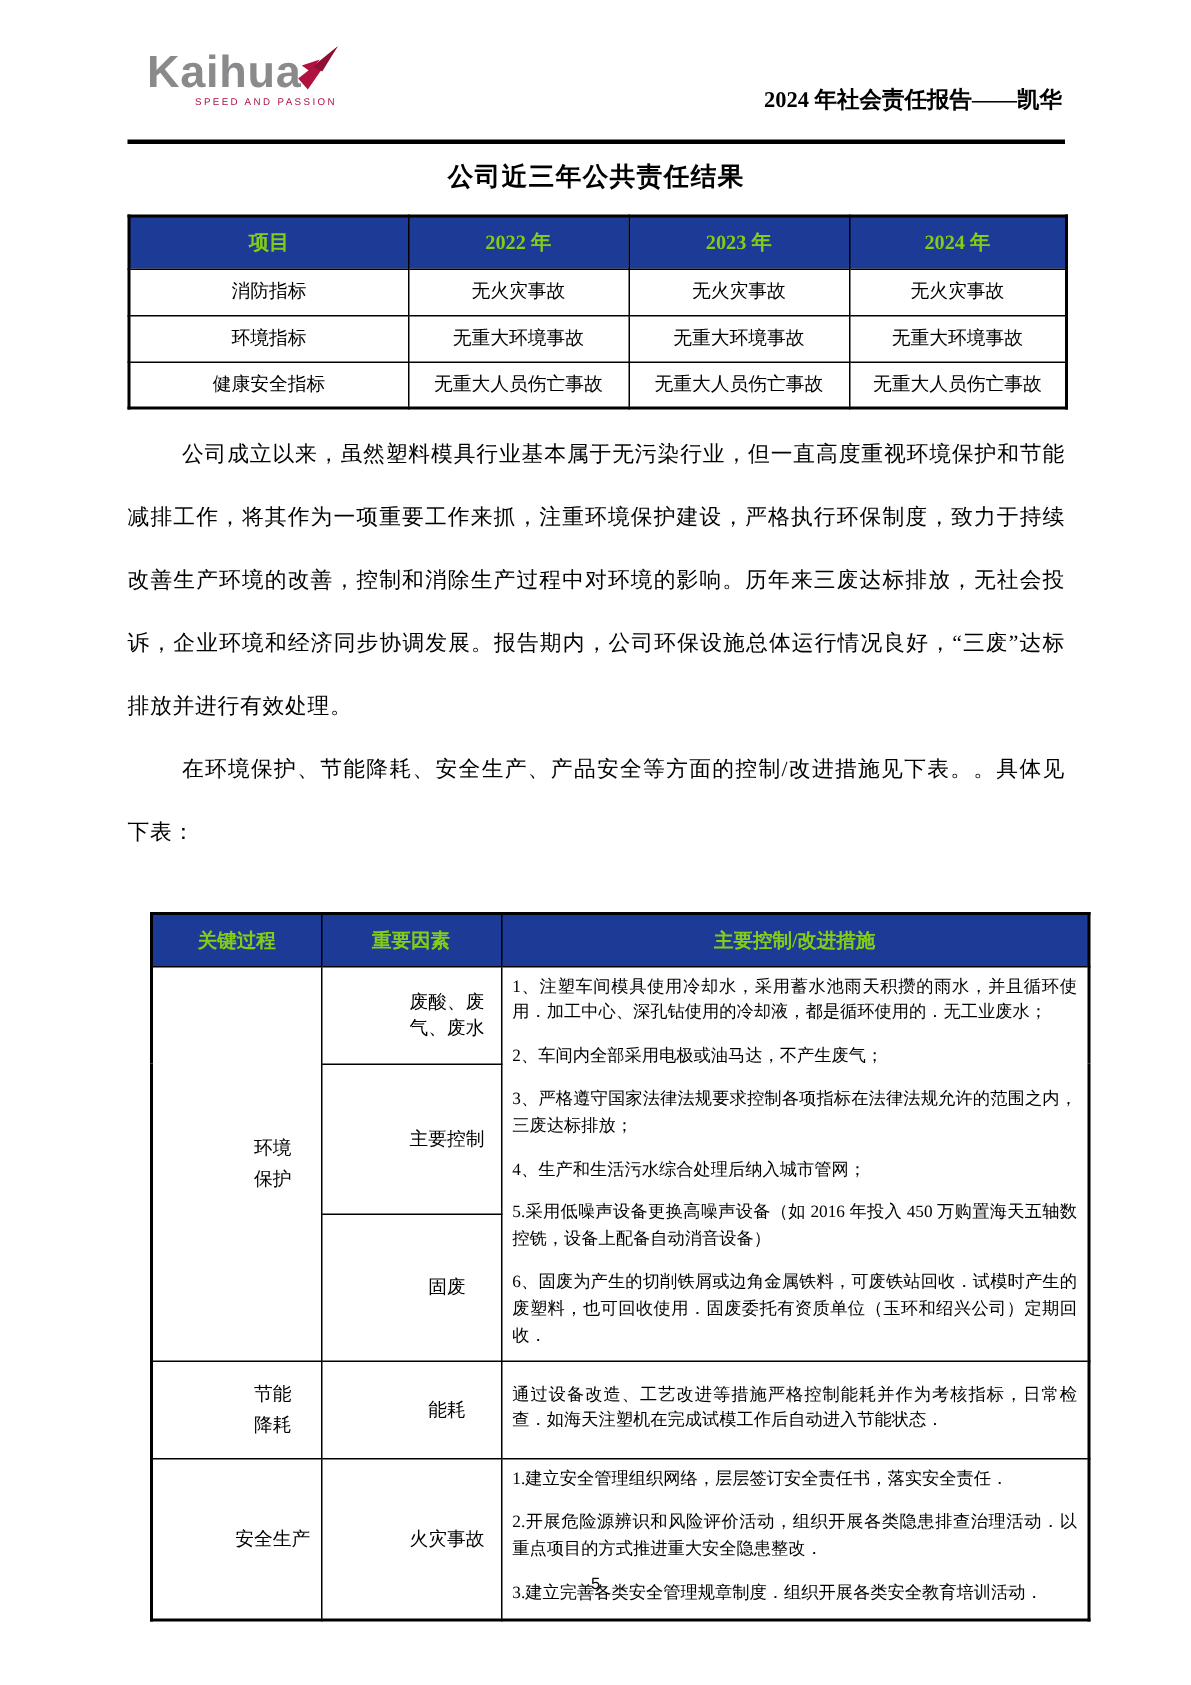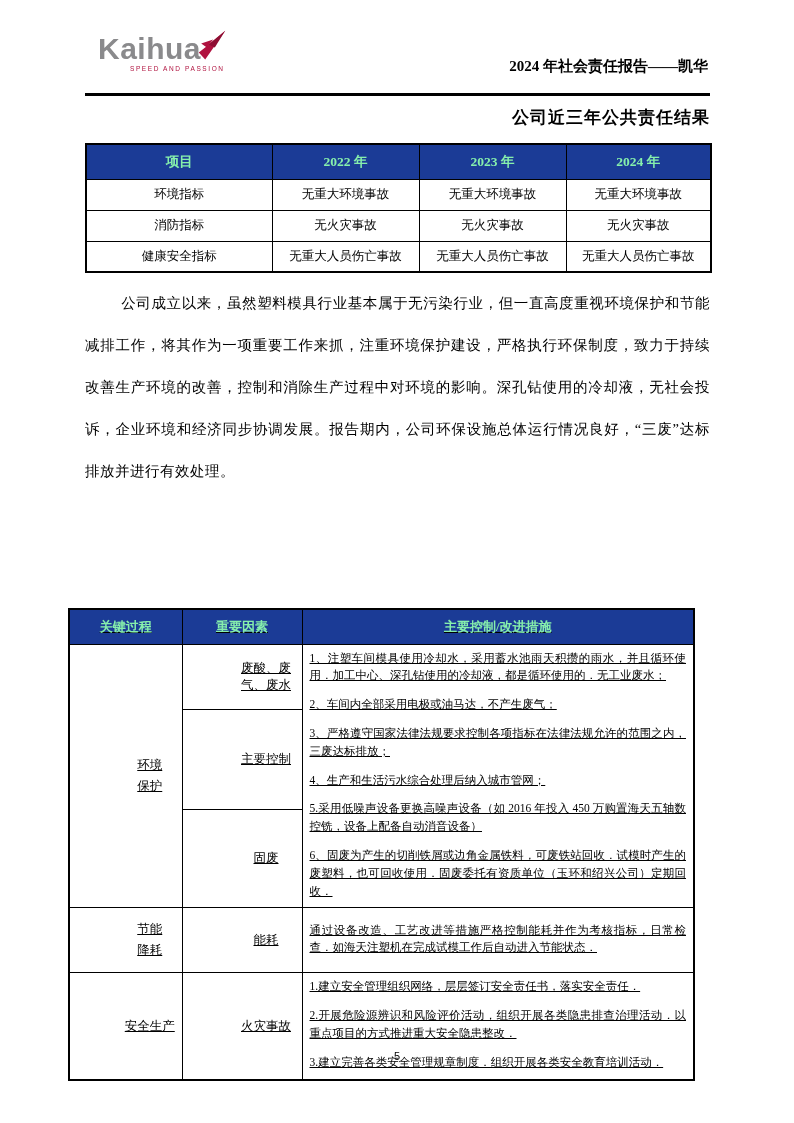--- a/index.html
+++ b/index.html
@@ -23,43 +23,43 @@
     font-size:6.5px; color:#b0123f; letter-spacing:1.6px; padding-left:32px; margin-top:1px;
   }
   .doc-title {
     position:absolute; right:86px; top:57px;
     font-size:15px; font-weight:bold;
   }
   .header-rule { position:absolute; left:85px; top:93px; width:625px; height:3px; background:#000; }
 
   
   .sec-title {
-    position:absolute; left:85px; width:625px; text-align:right;
+    position:absolute; left:85px; width:625px; text-align:center;
     font-size:17px; font-weight:bold; letter-spacing:1px;
   }
   #title1 { top:106px; }
   #title2 { top:566px; }
 
   
   table { border-collapse:collapse; table-layout:fixed; width:625px; }
   table, td, th { border:1px solid #000; }
   .outer { border:2.5px solid #000; }
   th {
-    background:var(--hdrblue); color:#86efac; font-weight:bold;
+    background:var(--hdrblue); color:#84cc16; font-weight:bold;
     font-size:13px; text-align:center; vertical-align:middle;
   }
   td { vertical-align:middle; }
 
   
   #table1 { position:absolute; left:85px; top:143px; }
   #table1 th { height:35px; font-size:13.5px; }
   #table1 td { height:31px; text-align:center; font-size:12.5px; }
 
   
-  #table2 { position:absolute; left:68px; top:608px;text-decoration:underline; }
+  #table2 { position:absolute; left:100px; top:608px; }
   #table2 th { height:35px; }
   .cell-center { text-align:center; font-size:12.5px;padding-left:48px; }
   .prewrap { white-space:pre-line; line-height:1.7; }
   .measures { vertical-align:top; padding:5px 7px; font-size:11.5px; text-align:left; }
   .measures p { line-height:1.55; margin:0 0 11px 0; text-align:justify; }
   .measures p:last-child { margin-bottom:2px; }
 
   
   .paras { position:absolute; left:85px; top:282px; width:625px; }
   .paras p {
@@ -104,42 +104,43 @@
     <thead>
       <tr>
         <th>项目</th>
         <th>2022 年</th>
         <th>2023 年</th>
         <th>2024 年</th>
       </tr>
     </thead>
     <tbody>
       <tr>
+        <td>消防指标</td>
+        <td>无火灾事故</td>
+        <td>无火灾事故</td>
+        <td>无火灾事故</td>
+      </tr>
+      <tr>
         <td>环境指标</td>
         <td>无重大环境事故</td>
         <td>无重大环境事故</td>
         <td>无重大环境事故</td>
-      </tr>
-      <tr>
-        <td>消防指标</td>
-        <td>无火灾事故</td>
-        <td>无火灾事故</td>
-        <td>无火灾事故</td>
       </tr>
       <tr>
         <td>健康安全指标</td>
         <td>无重大人员伤亡事故</td>
         <td>无重大人员伤亡事故</td>
         <td>无重大人员伤亡事故</td>
       </tr>
     </tbody>
   </table>
 
   <div class="paras">
-    <p>公司成立以来，虽然塑料模具行业基本属于无污染行业，但一直高度重视环境保护和节能减排工作，将其作为一项重要工作来抓，注重环境保护建设，严格执行环保制度，致力于持续改善生产环境的改善，控制和消除生产过程中对环境的影响。深孔钻使用的冷却液，无社会投诉，企业环境和经济同步协调发展。报告期内，公司环保设施总体运行情况良好，“三废”达标排放并进行有效处理。</p>
+    <p>公司成立以来，虽然塑料模具行业基本属于无污染行业，但一直高度重视环境保护和节能减排工作，将其作为一项重要工作来抓，注重环境保护建设，严格执行环保制度，致力于持续改善生产环境的改善，控制和消除生产过程中对环境的影响。历年来三废达标排放，无社会投诉，企业环境和经济同步协调发展。报告期内，公司环保设施总体运行情况良好，“三废”达标排放并进行有效处理。</p>
+    <p>在环境保护、节能降耗、安全生产、产品安全等方面的控制/改进措施见下表。。具体见下表：</p>
   </div>
 
 
   <table id="table2" class="outer">
     <colgroup>
         <col style="width:113px">
         <col style="width:120px">
         <col style="width:392px">
       </colgroup>
     <thead>

